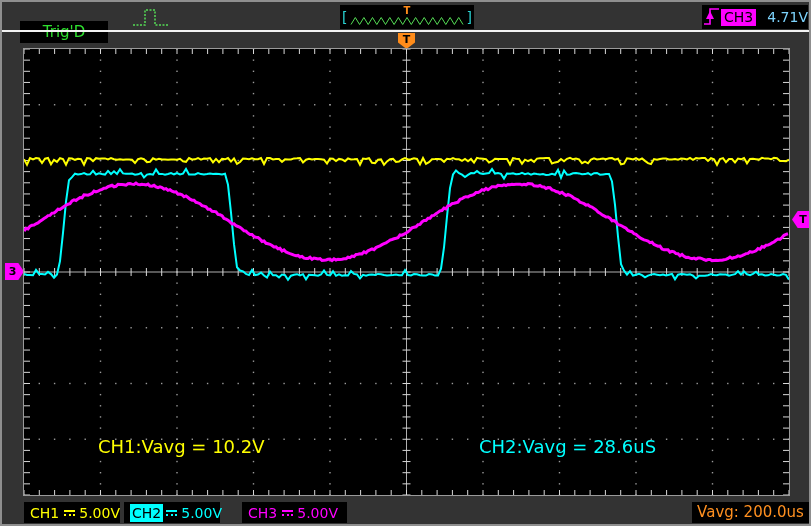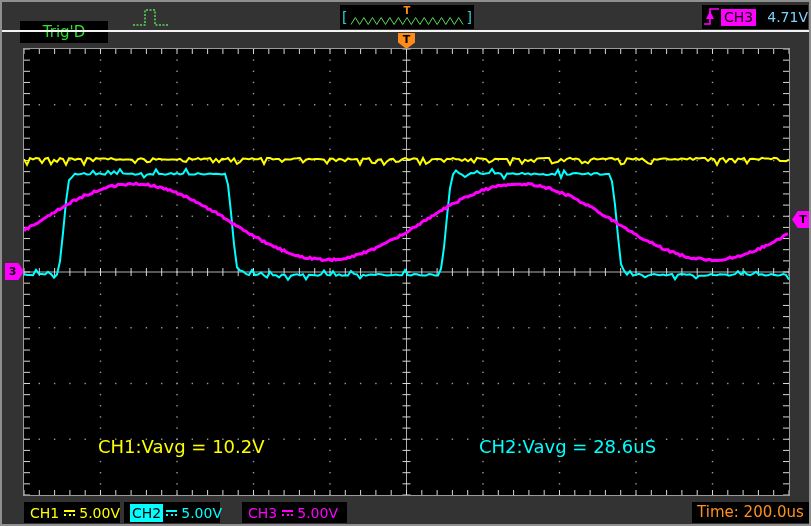--- a/index.html
+++ b/index.html
@@ -1028,15 +1028,15 @@
       <span class="chval">5.00V</span>
     </div>
     <div class="chbox box-ch3 c3">
       <span class="chlabel">CH3</span>
       <span class="coupling">
           <i class="top"></i>
           <i class="dots"></i>
         </span>
       <span class="chval">5.00V</span>
     </div>
-    <div class="timebox">Time: 200.0us</div>
+    <div class="timebox">Vavg: 200.0us</div>
   </div>
 </div>
 
 </body></html>

